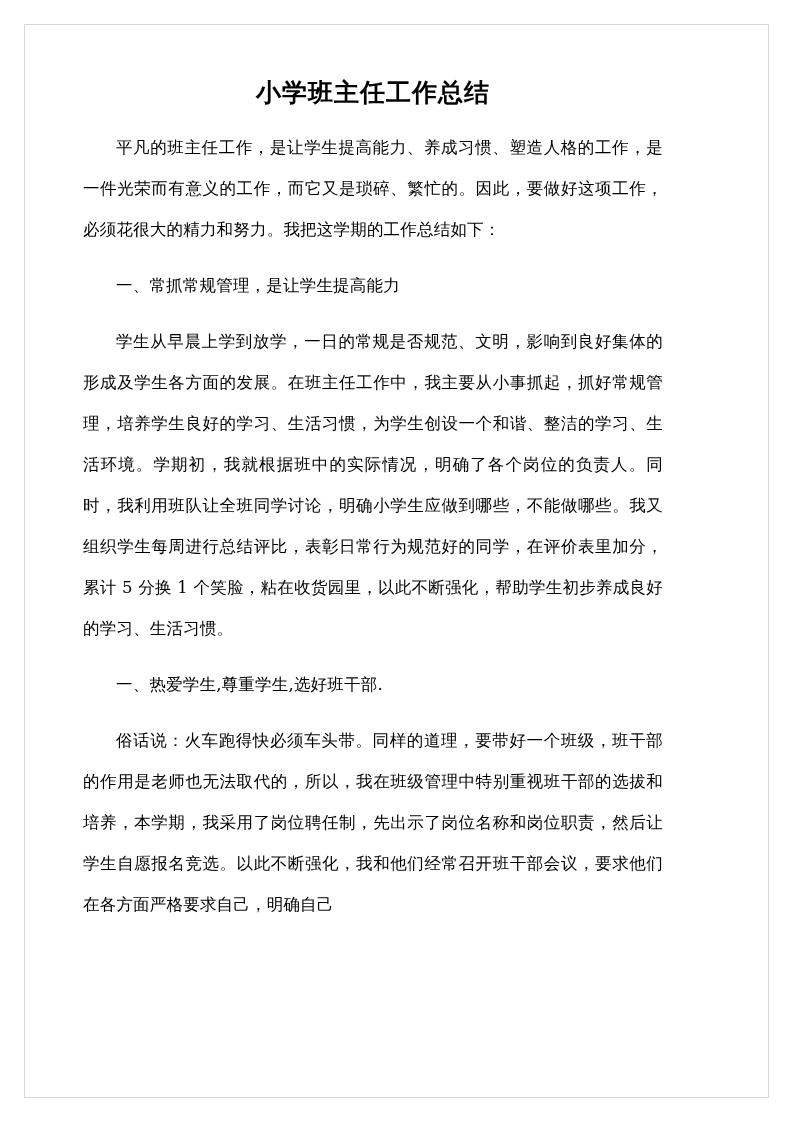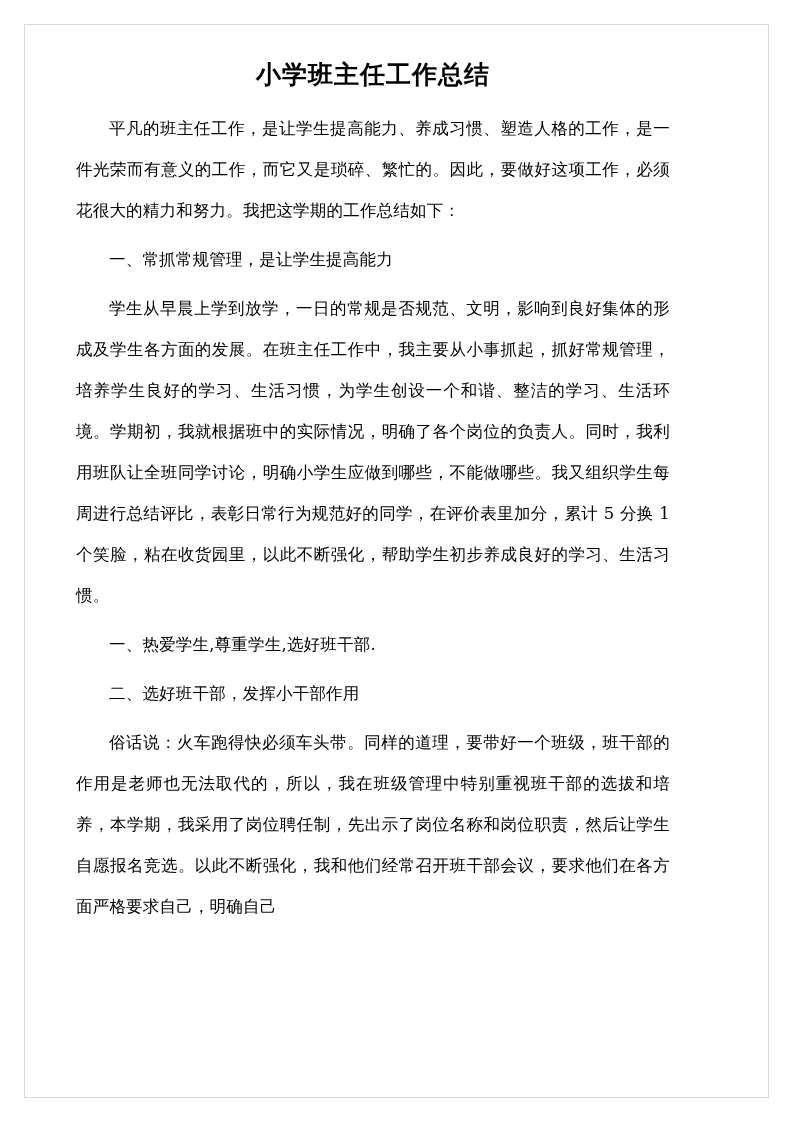--- a/index.html
+++ b/index.html
@@ -27,49 +27,48 @@
     top: 24px;
     width: 745px;
     height: 1074px;
     border: 1px solid #d8d8d8;
     box-sizing: border-box;
     pointer-events: none;
   }
   .content {
     position: absolute;
     left: 68px;
-    top: 56px;
+    top: 74px;
     width: 610px;
   }
   .doc-title {
     text-align: center;
     font-size: 25px;
     font-weight: bold;
     letter-spacing: 1px;
     line-height: 1.5;
     margin: 0 0 14px 0;
     font-family: "DejaVu Serif", "Liberation Serif", serif;
   }
   p.para {
-    margin: 8px;
+    margin: 15px;
     font-size: 16.5px;
     line-height: 41px;
     text-align: justify;
     text-justify: inter-ideograph;
     text-indent: 2em;
     letter-spacing: 0.2px;
   }
 </style>
 </head>
 <body>
 
 <div class="page">
   <div class="page-border"></div>
   <div class="content">
     <h1 class="doc-title">小学班主任工作总结</h1>
     <p class="para">平凡的班主任工作，是让学生提高能力、养成习惯、塑造人格的工作，是一件光荣而有意义的工作，而它又是琐碎、繁忙的。因此，要做好这项工作，必须花很大的精力和努力。我把这学期的工作总结如下：</p>
     <p class="para">一、常抓常规管理，是让学生提高能力</p>
     <p class="para">学生从早晨上学到放学，一日的常规是否规范、文明，影响到良好集体的形成及学生各方面的发展。在班主任工作中，我主要从小事抓起，抓好常规管理，培养学生良好的学习、生活习惯，为学生创设一个和谐、整洁的学习、生活环境。学期初，我就根据班中的实际情况，明确了各个岗位的负责人。同时，我利用班队让全班同学讨论，明确小学生应做到哪些，不能做哪些。我又组织学生每周进行总结评比，表彰日常行为规范好的同学，在评价表里加分，累计 5 分换 1 个笑脸，粘在收货园里，以此不断强化，帮助学生初步养成良好的学习、生活习惯。</p>
     <p class="para">一、热爱学生,尊重学生,选好班干部.</p>
-    <p class="para">二、选好班干部，发挥小干部作用</p>
     <p class="para">俗话说：火车跑得快必须车头带。同样的道理，要带好一个班级，班干部的作用是老师也无法取代的，所以，我在班级管理中特别重视班干部的选拔和培养，本学期，我采用了岗位聘任制，先出示了岗位名称和岗位职责，然后让学生自愿报名竞选。以此不断强化，我和他们经常召开班干部会议，要求他们在各方面严格要求自己，明确自己</p>
   </div>
 </div>
 
 </body></html>

